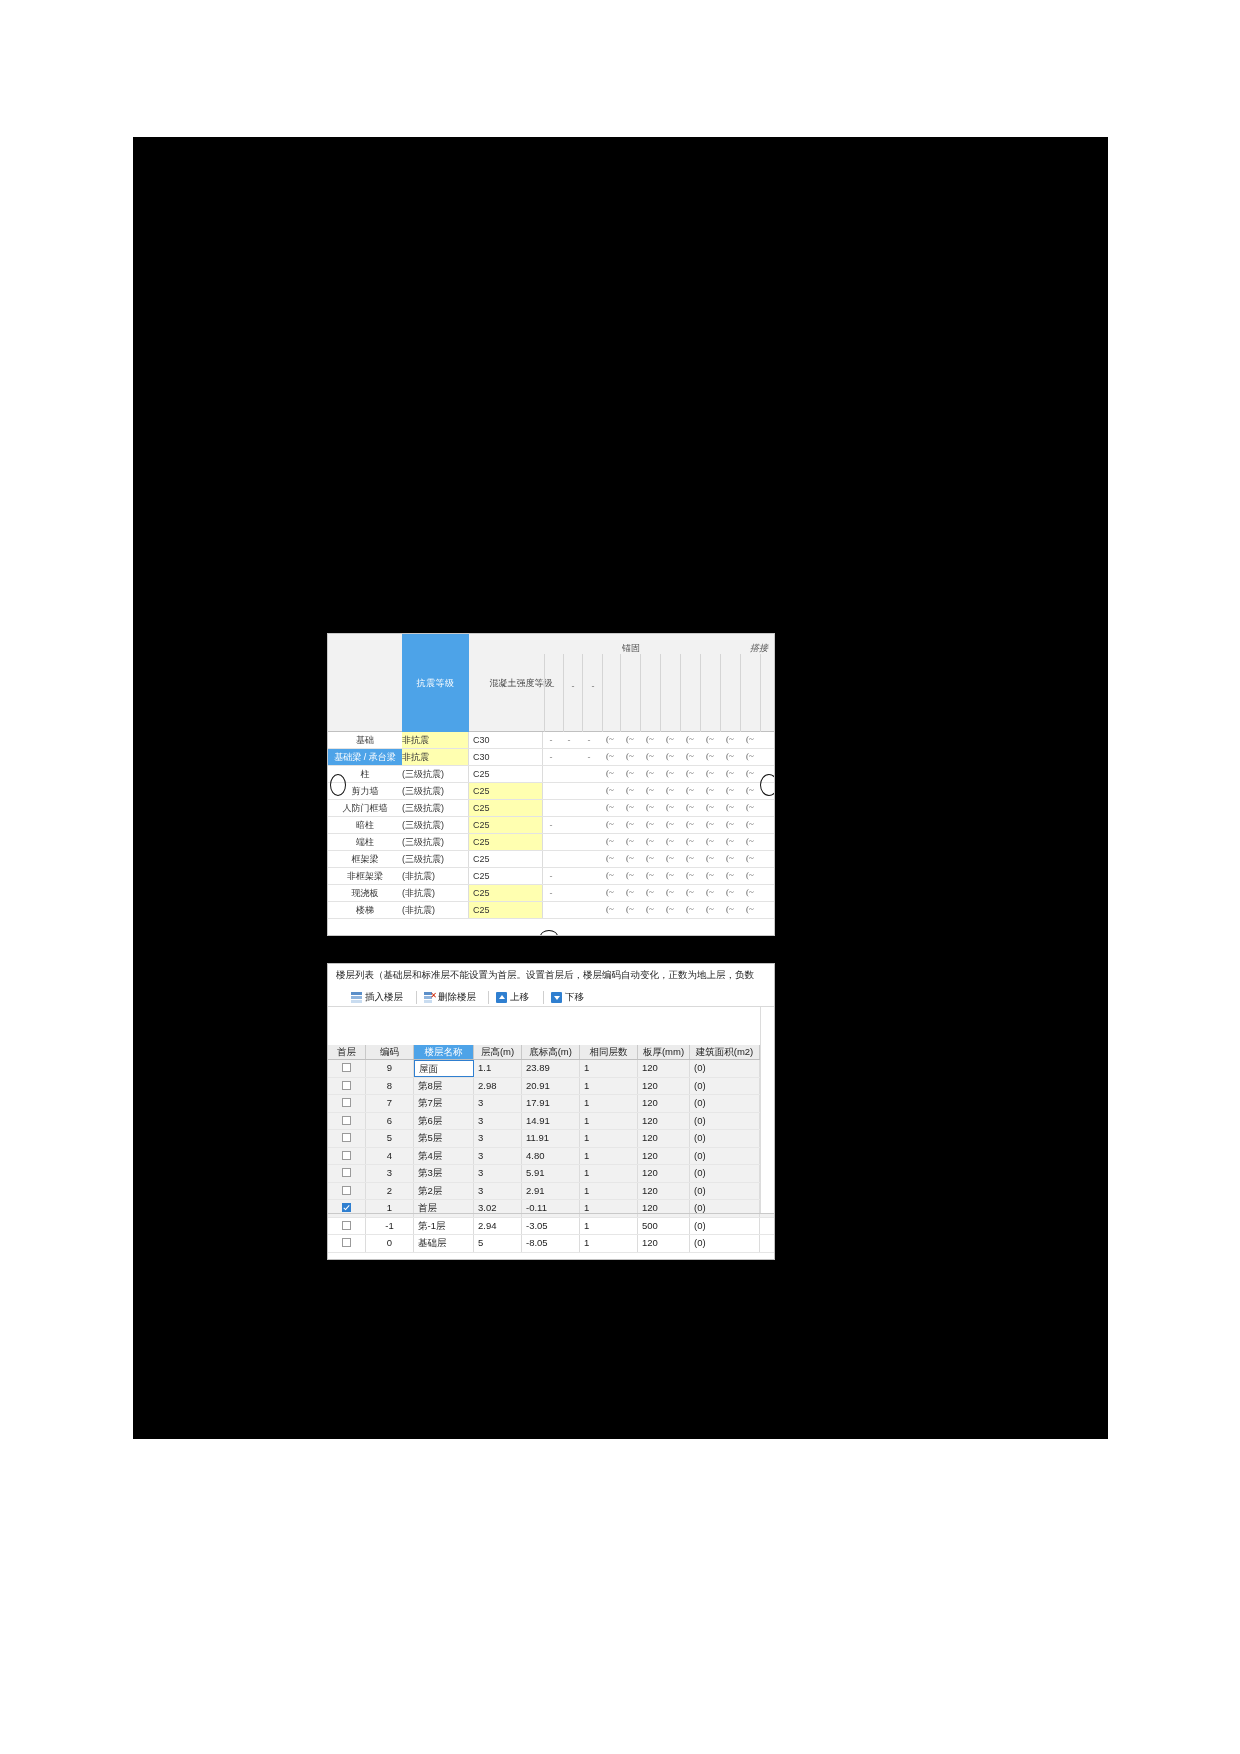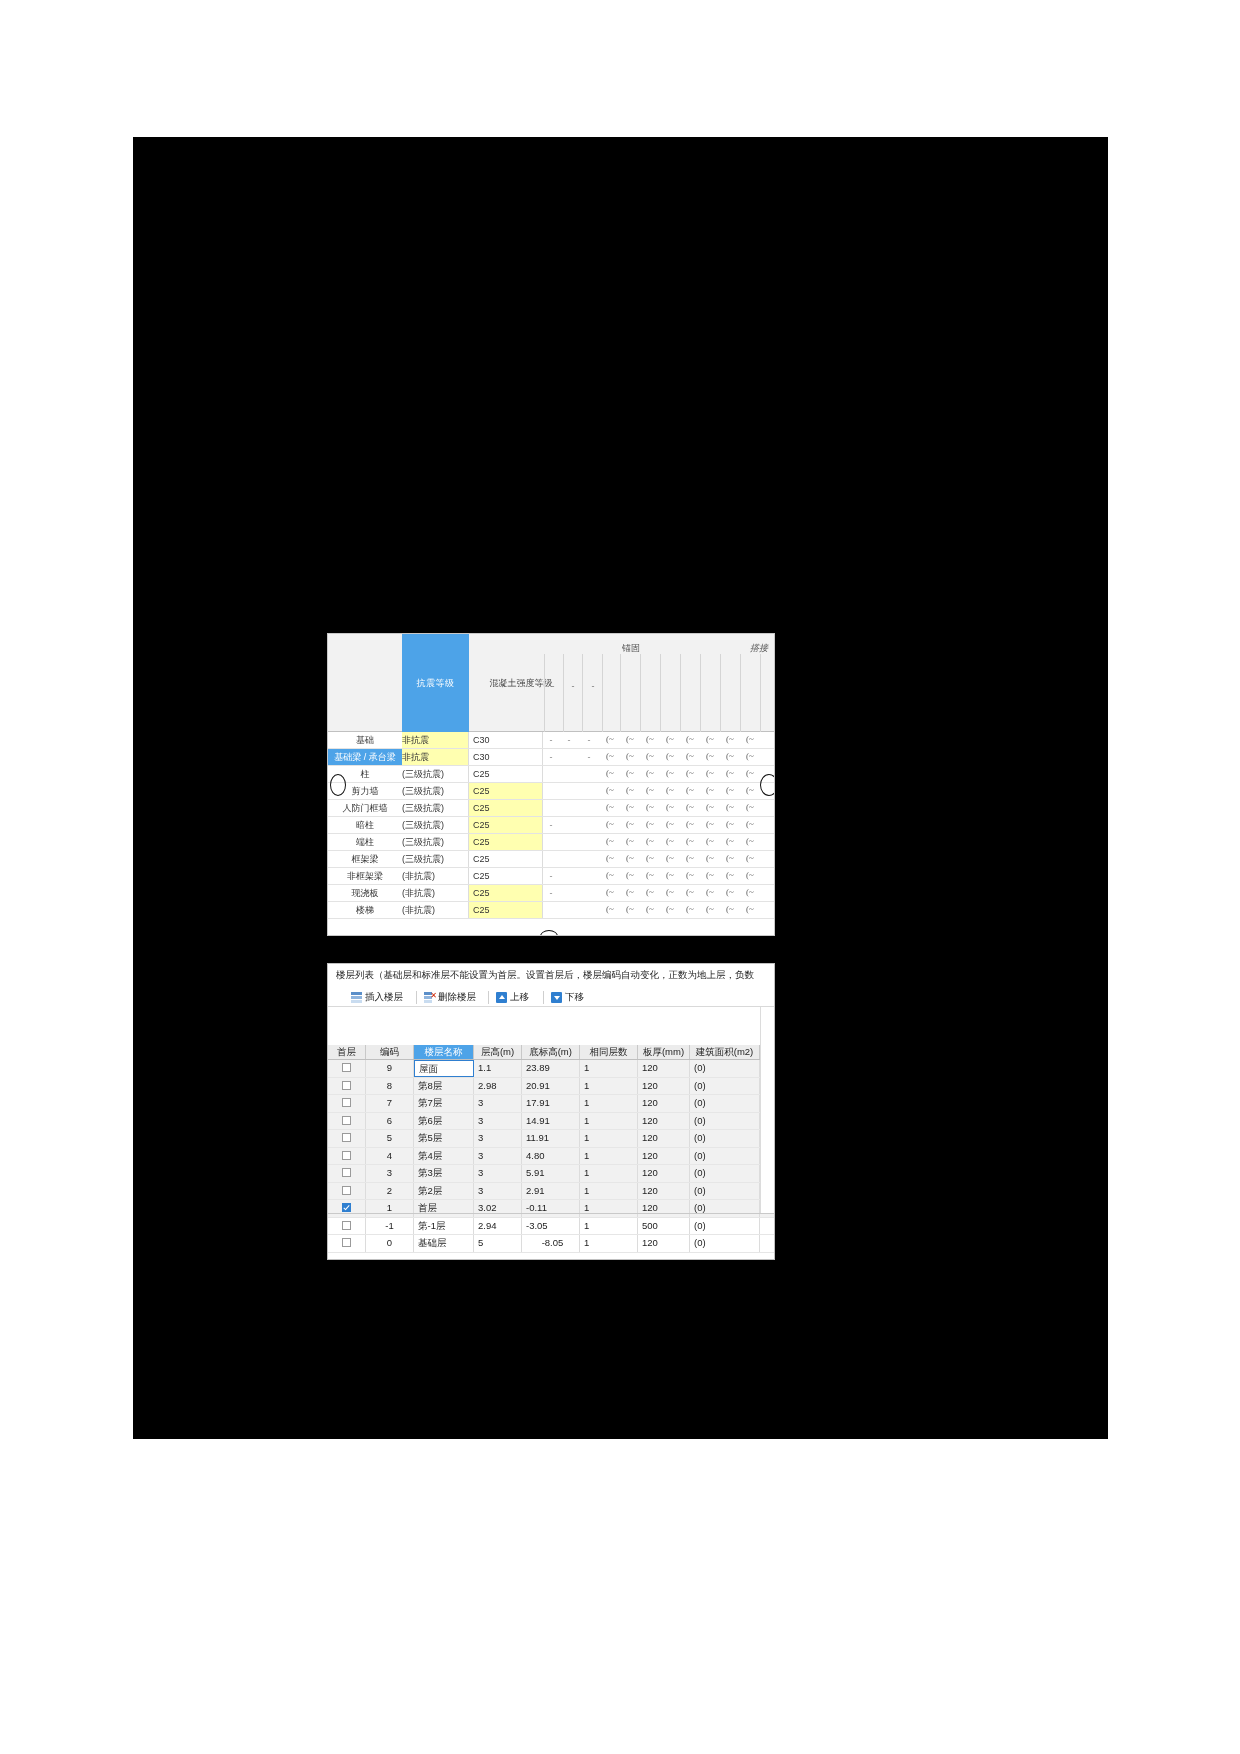--- a/index.html
+++ b/index.html
@@ -764,21 +764,21 @@
       <div class="pl-cell" style="width:52px;">500</div>
       <div class="pl-cell" style="width:70px;">(0)</div>
       <div class="pl-cell" style="width:16px;border-right:none;"></div>
     </div>
 
     <div class="pl-row">
       <div class="pl-cell center" style="width:38px;"><span class="chk"></span></div>
       <div class="pl-cell center" style="width:48px;">0</div>
       <div class="pl-cell" style="width:60px;">基础层</div>
       <div class="pl-cell" style="width:48px;">5</div>
-      <div class="pl-cell" style="width:58px;text-align:center;">-8.05</div>
+      <div class="pl-cell" style="width:58px;">-8.05</div>
       <div class="pl-cell" style="width:58px;">1</div>
       <div class="pl-cell" style="width:52px;">120</div>
       <div class="pl-cell" style="width:70px;">(0)</div>
       <div class="pl-cell" style="width:16px;border-right:none;"></div>
     </div>
   </div>
 
   <div class="pl-rightcol"></div>
   <div class="pl-bottomrule"></div>
 </div>

